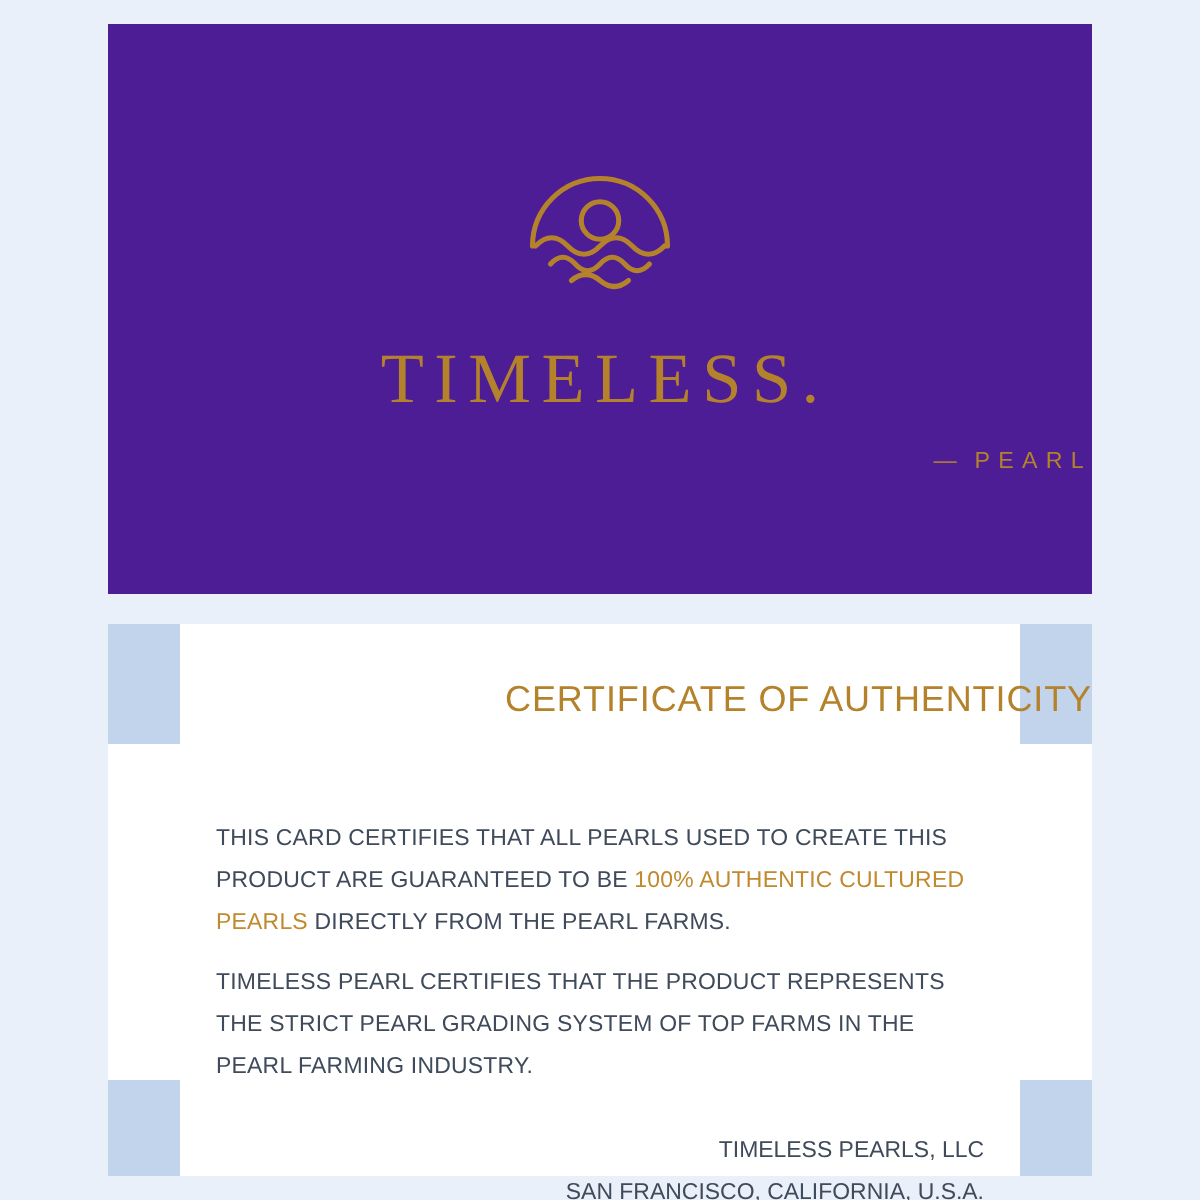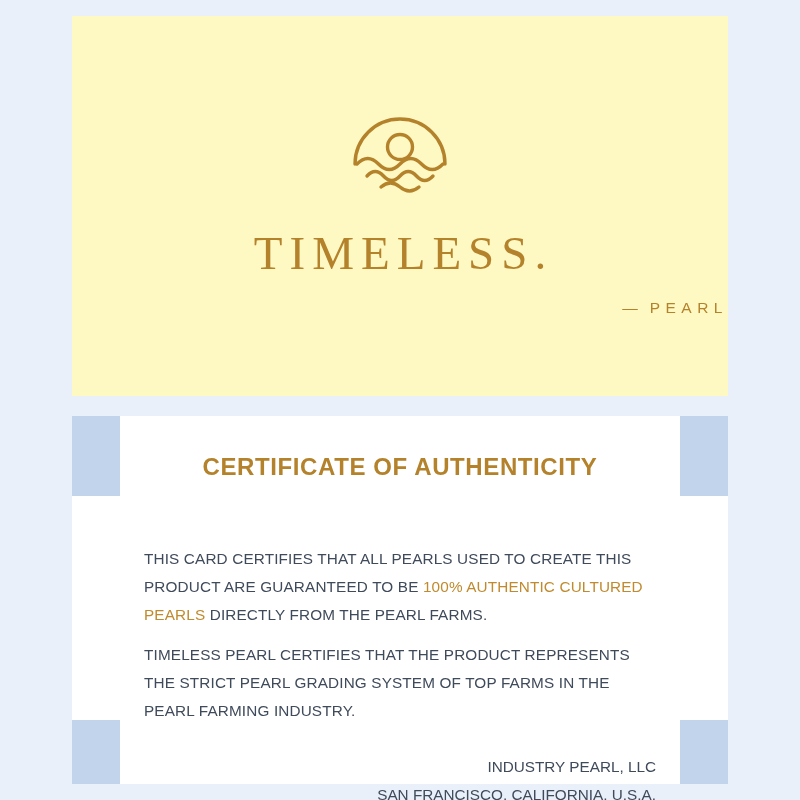--- a/index.html
+++ b/index.html
@@ -22,21 +22,21 @@
     height: 768px;
   }
 
   
   .top-panel {
     position: absolute;
     left: 0;
     top: 0;
     width: 656px;
     height: 380px;
-    background: #fef9c3;
+    background: #4c1d95;
   }
 
   .logo-wrap {
     position: absolute;
     left: 0;
     top: 86px;
     width: 656px;
     text-align: center;
   }
 
@@ -93,23 +93,23 @@
     width: 656px;
     height: 368px;
     background: #ffffff;
   }
   
   .blue-block { z-index: 2; }
   .white-sheet { z-index: 1; }
   .sheet-content { position: absolute; z-index: 3; left: 0; top: 16px; width: 656px; }
 
   .cert-title {
-    text-align: center;
+    text-align: right;
     font-family: "Liberation Sans", sans-serif;
-    font-weight: bold;
+    font-weight: normal;
     font-size: 24px;
     letter-spacing: 0.6px;
     color: #b5822c;
     margin-top: 37px;
   }
 
   .body-text {
     margin: 0 72px;
     color: #3f4a5a;
     font-size: 15.3px;
@@ -171,20 +171,20 @@
 
       <div class="cert-title">CERTIFICATE OF AUTHENTICITY</div>
 
       <div class="body-text para">
         <span>THIS CARD CERTIFIES THAT ALL PEARLS USED TO CREATE THIS PRODUCT ARE GUARANTEED TO BE </span><span class="highlight">100% AUTHENTIC CULTURED PEARLS</span><span> DIRECTLY FROM THE PEARL FARMS.</span>
       </div>
 
       <div class="body-text para second">TIMELESS PEARL CERTIFIES THAT THE PRODUCT REPRESENTS THE STRICT PEARL GRADING SYSTEM OF TOP FARMS IN THE PEARL FARMING INDUSTRY.</div>
 
       <div class="signature">
-        <span>INDUSTRY PEARL, LLC</span>
+        <span>TIMELESS PEARLS, LLC</span>
         <span class="line2">SAN FRANCISCO, CALIFORNIA, U.S.A.</span>
       </div>
 
     </div>
   </div>
 
 </div>
 
 </body></html>

